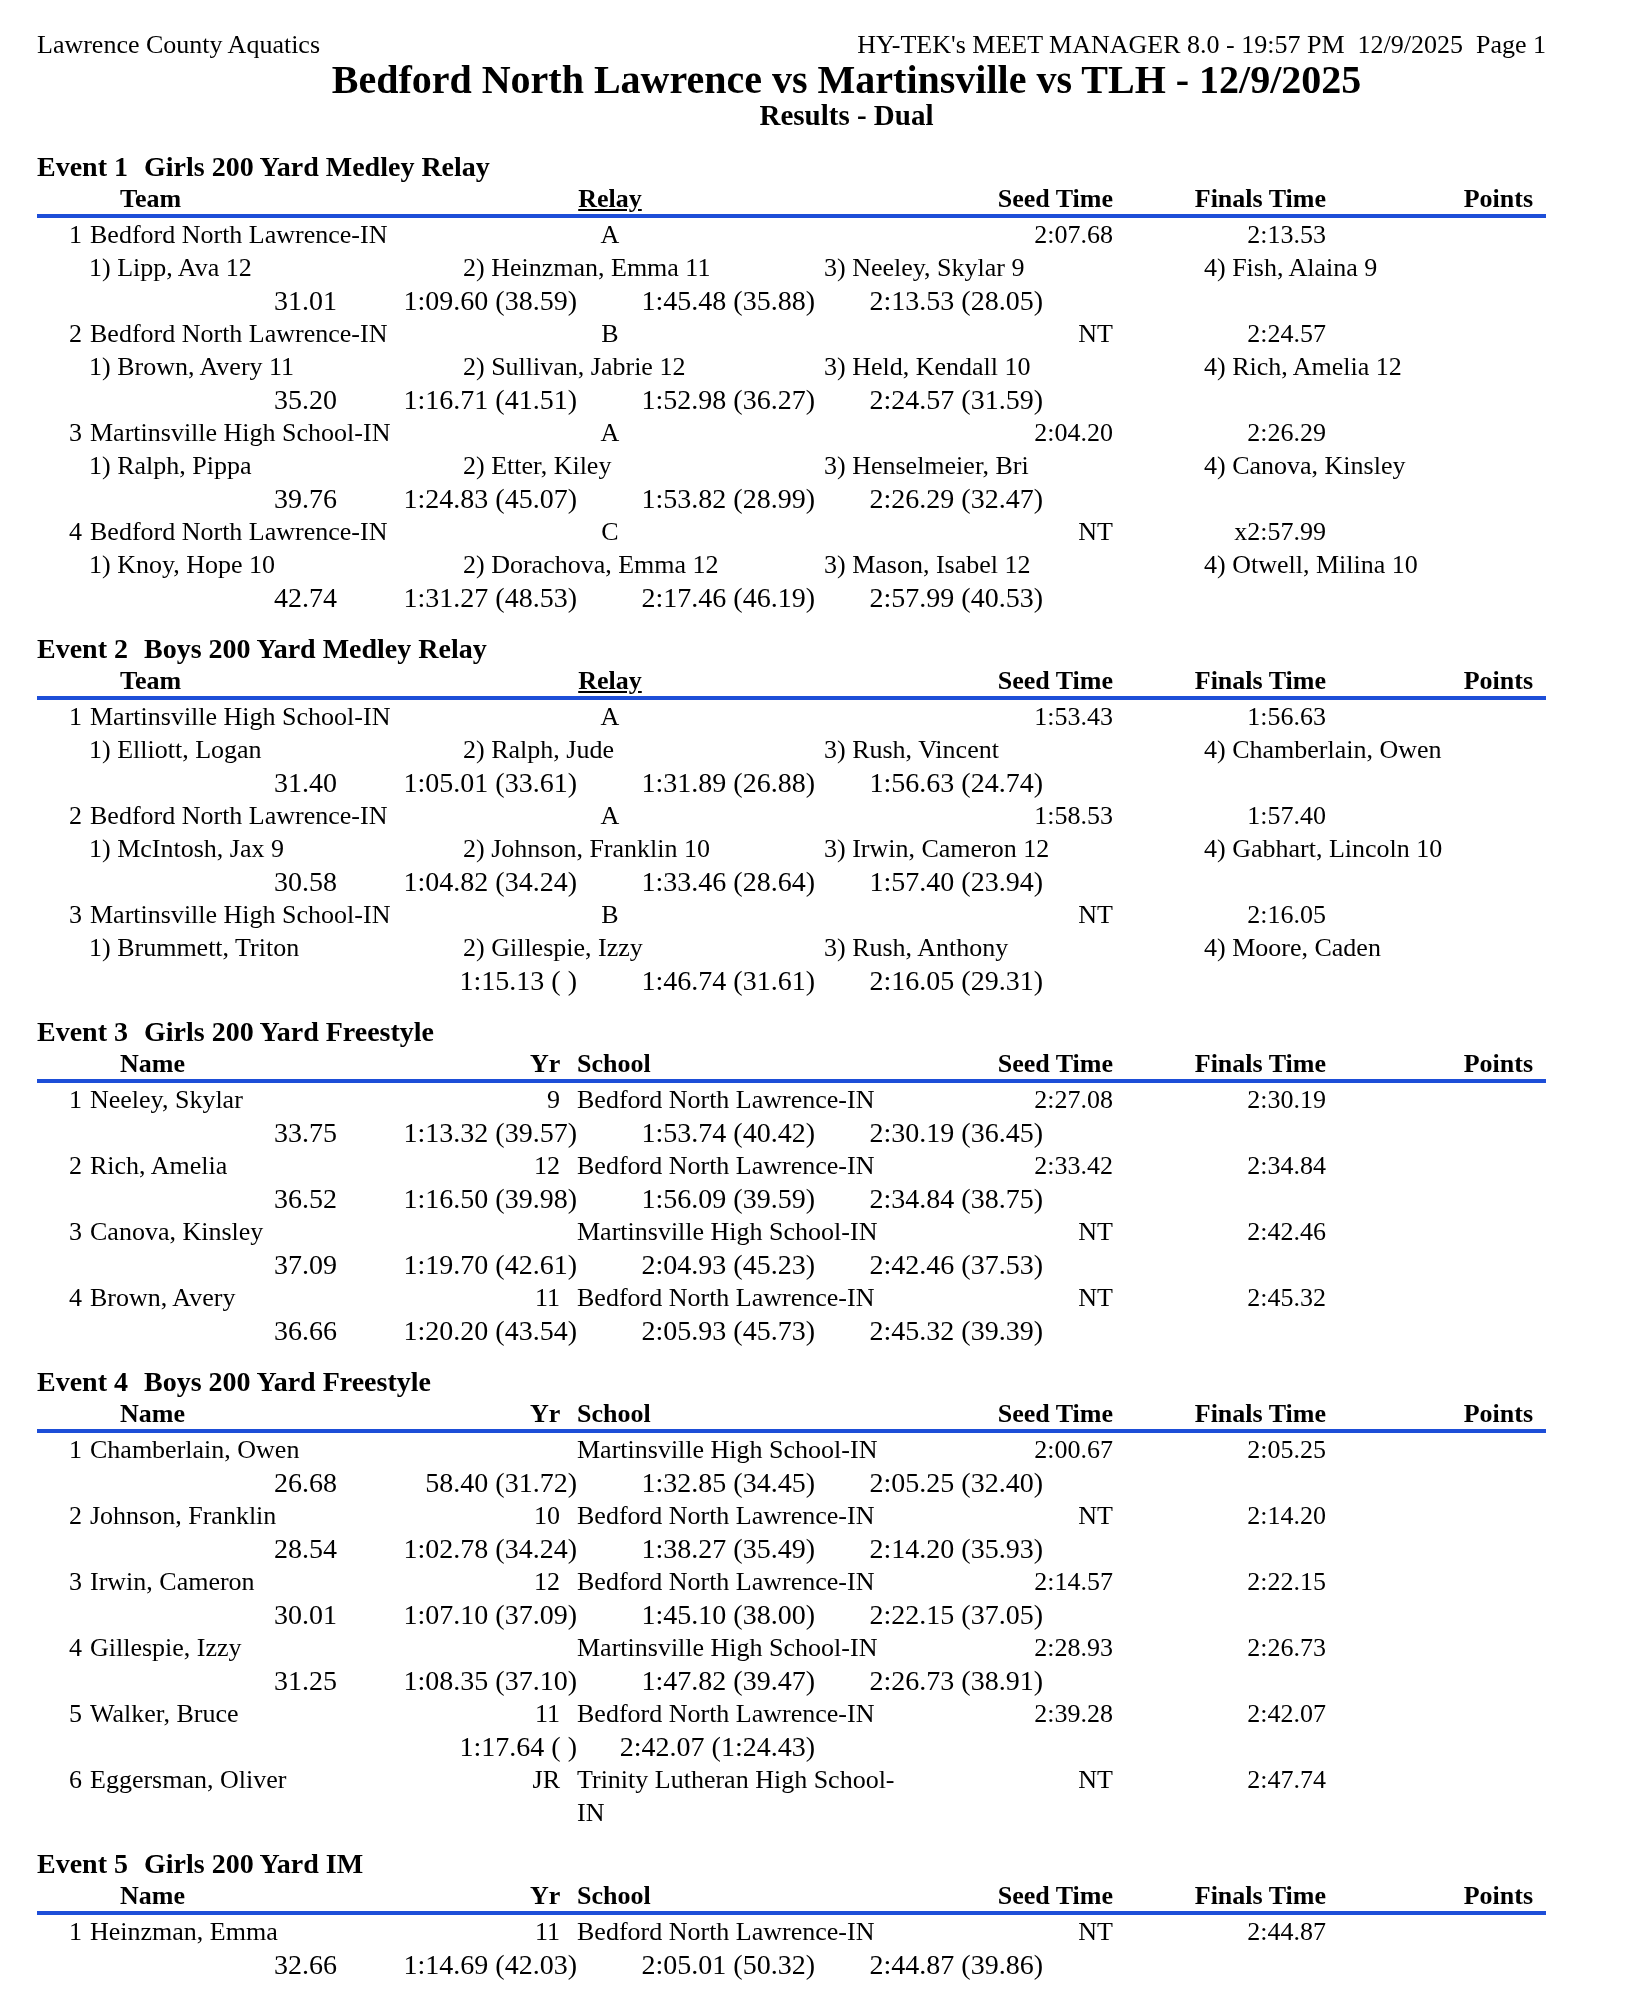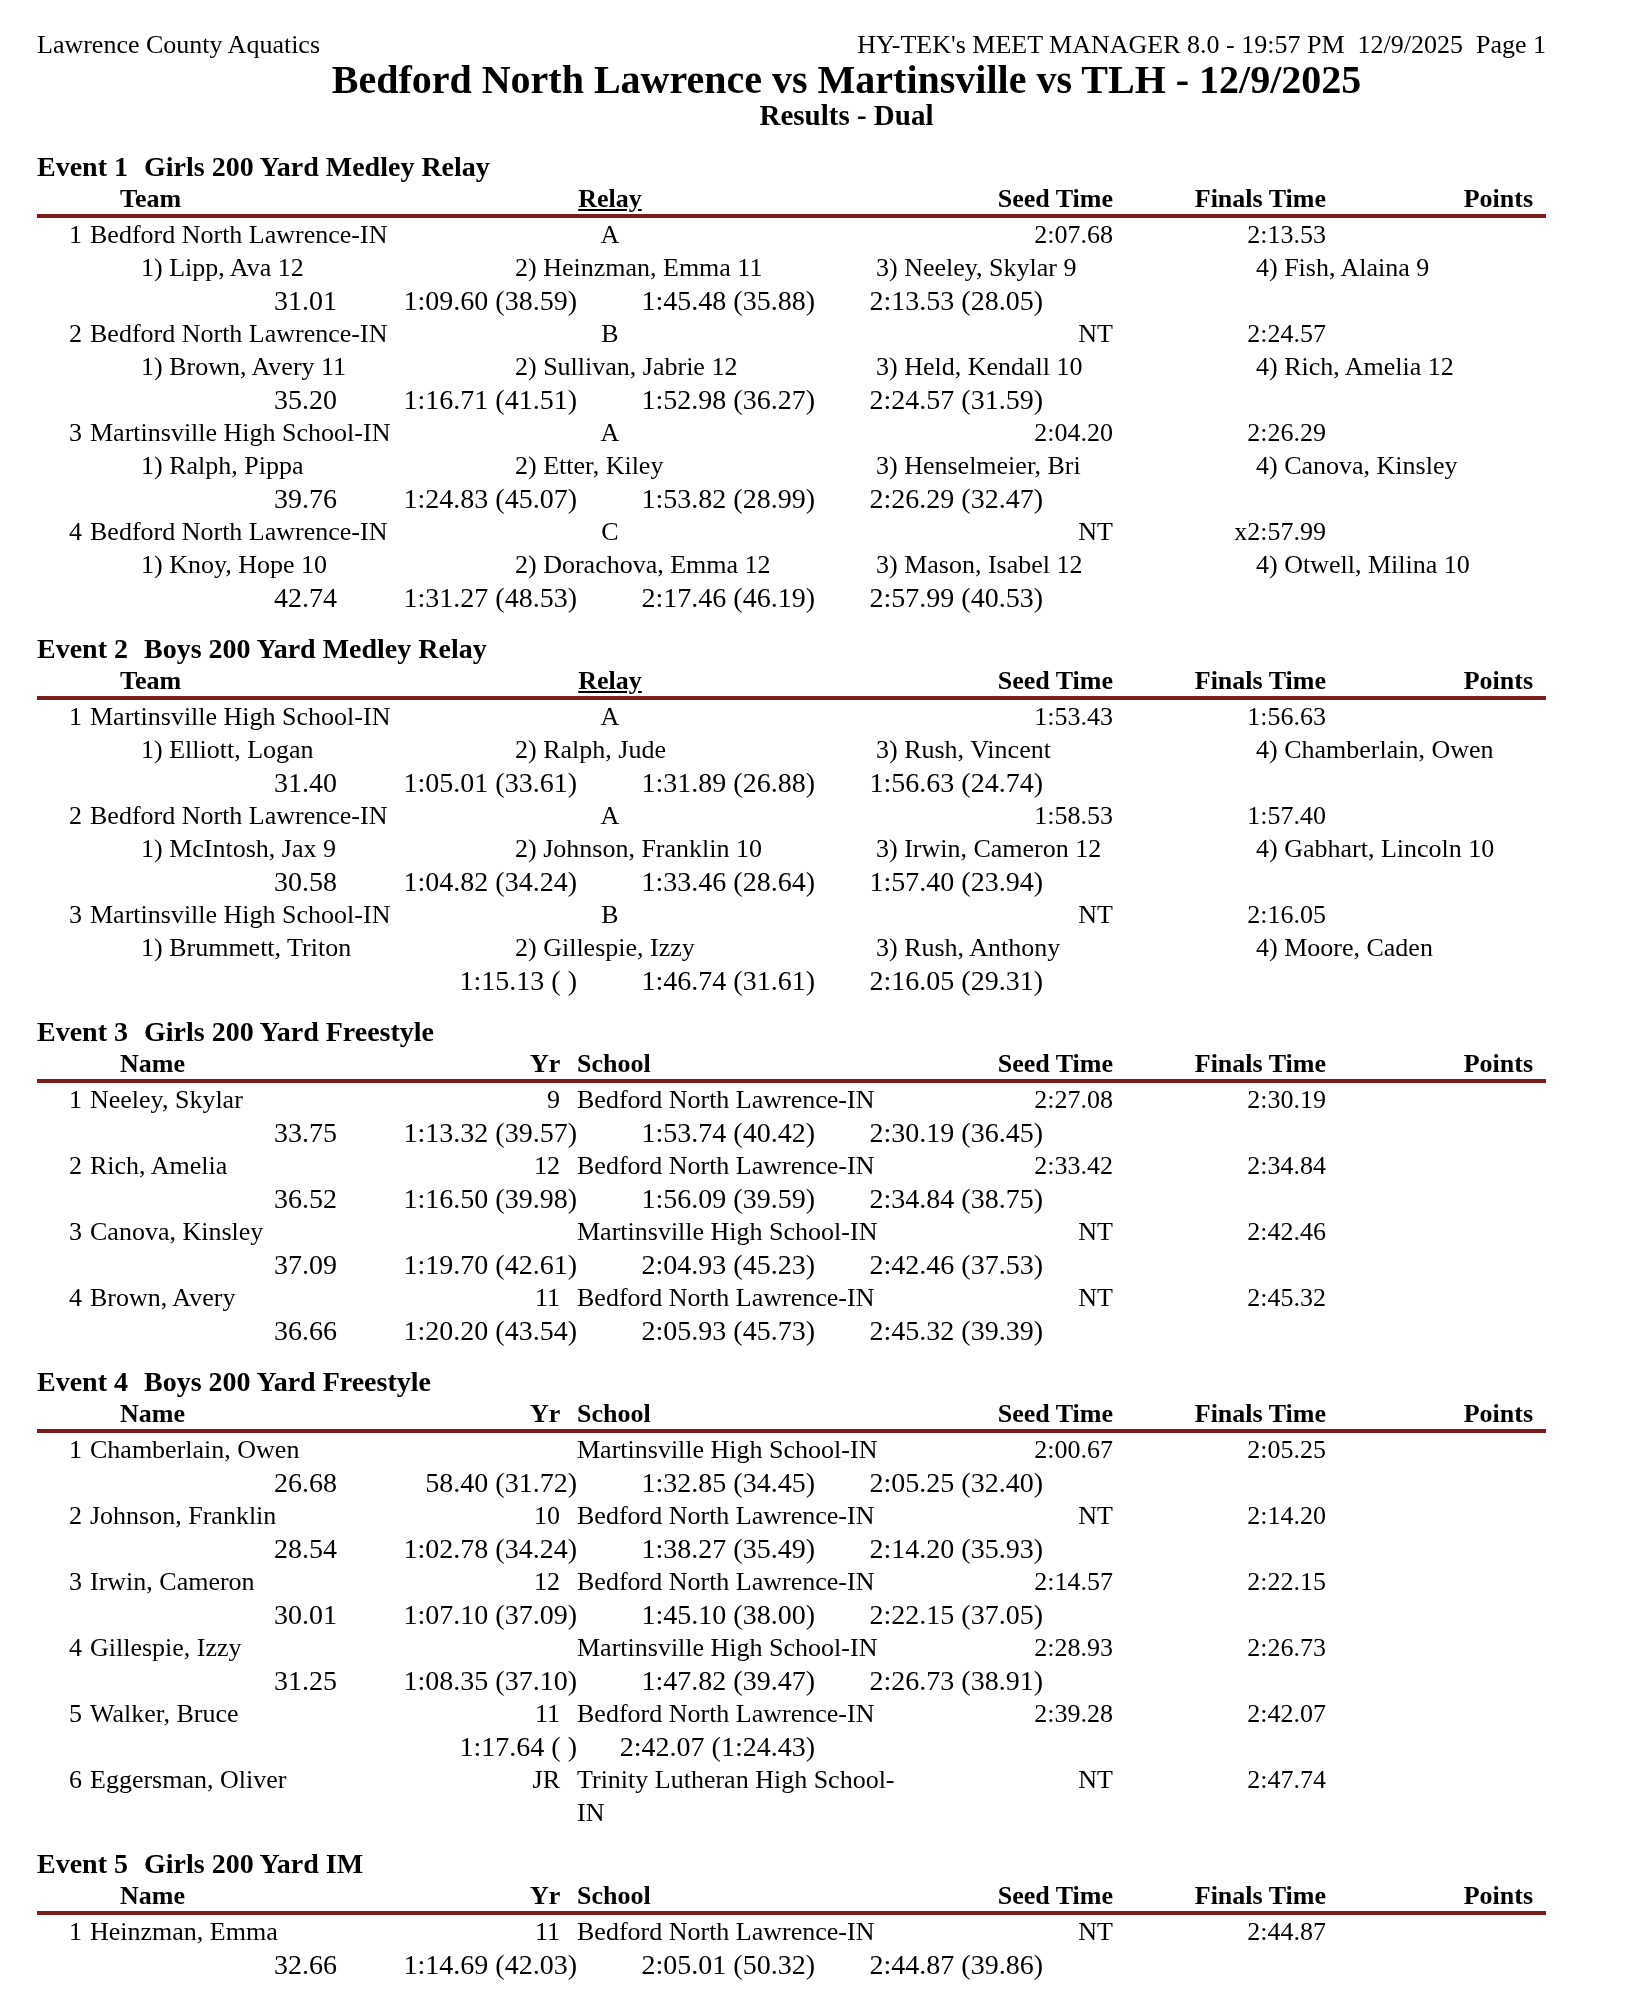--- a/index.html
+++ b/index.html
@@ -21,41 +21,41 @@
 
   .event { margin-top:18px; }
   .event-heading { font-size:28px; font-weight:bold; line-height:34px; }
   .event-heading .evt-label { margin-right:16px; }
 
   .grid-relay      { display:grid; grid-template-columns:45px 478px 100px 453px 213px 219px; }
   .grid-individual { display:grid; grid-template-columns:45px 448px 30px 345px 208px 213px 219px; }
 
   .cols {
     font-weight:bold; font-size:26px; line-height:30px;
-    border-bottom:4px solid #7f1d1d;
+    border-bottom:4px solid #1d4ed8;
   }
   .cols .team-h, .cols .name-h { padding-left:38px; }
   .cols .relay-h { text-align:center;text-decoration:underline; }
   .cols .yr-h { text-align:right; }
   .cols .school-h { padding-left:17px; }
   .cols .seed-h, .cols .finals-h { text-align:right; }
   .cols .points-h { text-align:right; padding-right:12px; }
 
   .row1 { font-size:26px; line-height:33px; }
   .row1 .place { text-align:right; }
   .row1 .team, .row1 .name { padding-left:8px; }
   .row1 .relay-letter { text-align:center; }
   .row1 .yr { text-align:right; }
   .row1 .school { padding-left:17px; }
   .row1 .seed, .row1 .finals { text-align:right; }
   .row1 .points { text-align:right; padding-right:12px; }
 
   .swimmers {
     display:grid; grid-template-columns:374px 361px 380px 1fr;
-    margin-left:104px; font-size:26px; line-height:33px;
+    margin-left:52px; font-size:26px; line-height:33px;
   }
   .splits {
     display:grid; grid-template-columns:300px 240px 238px 228px;
     font-size:28px; line-height:33px;
   }
   .splits span { text-align:right; }
 </style>
 </head>
 <body>
 

